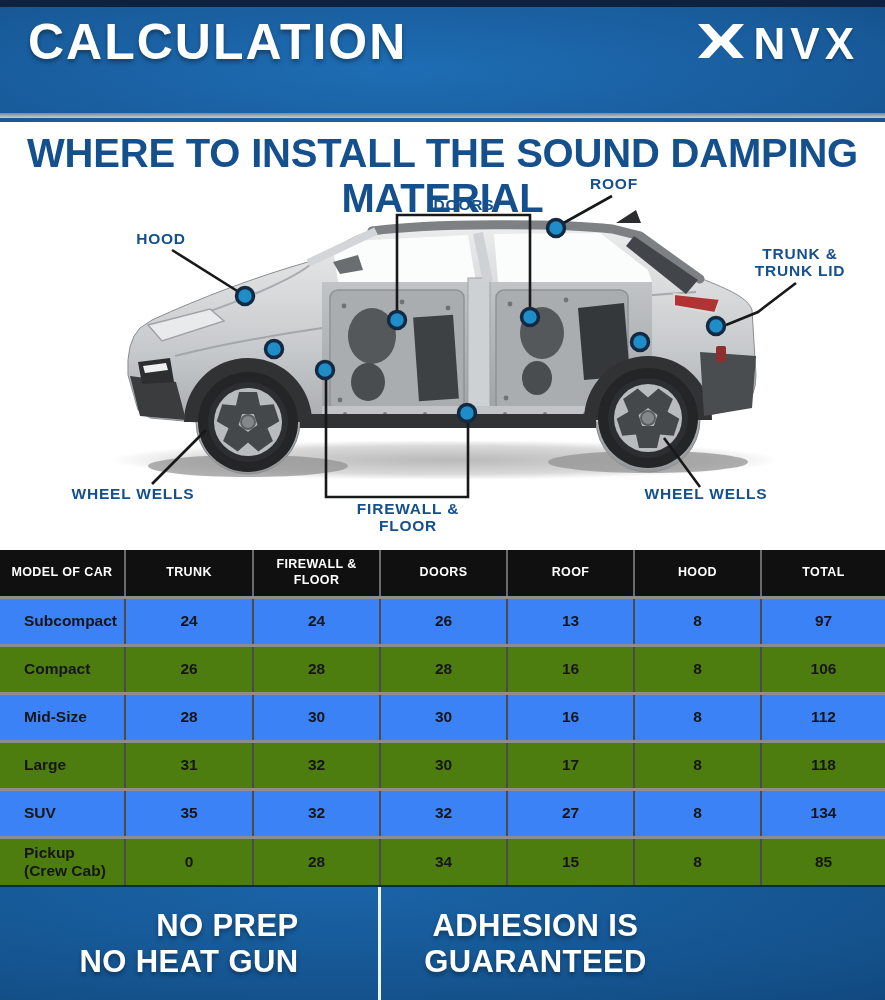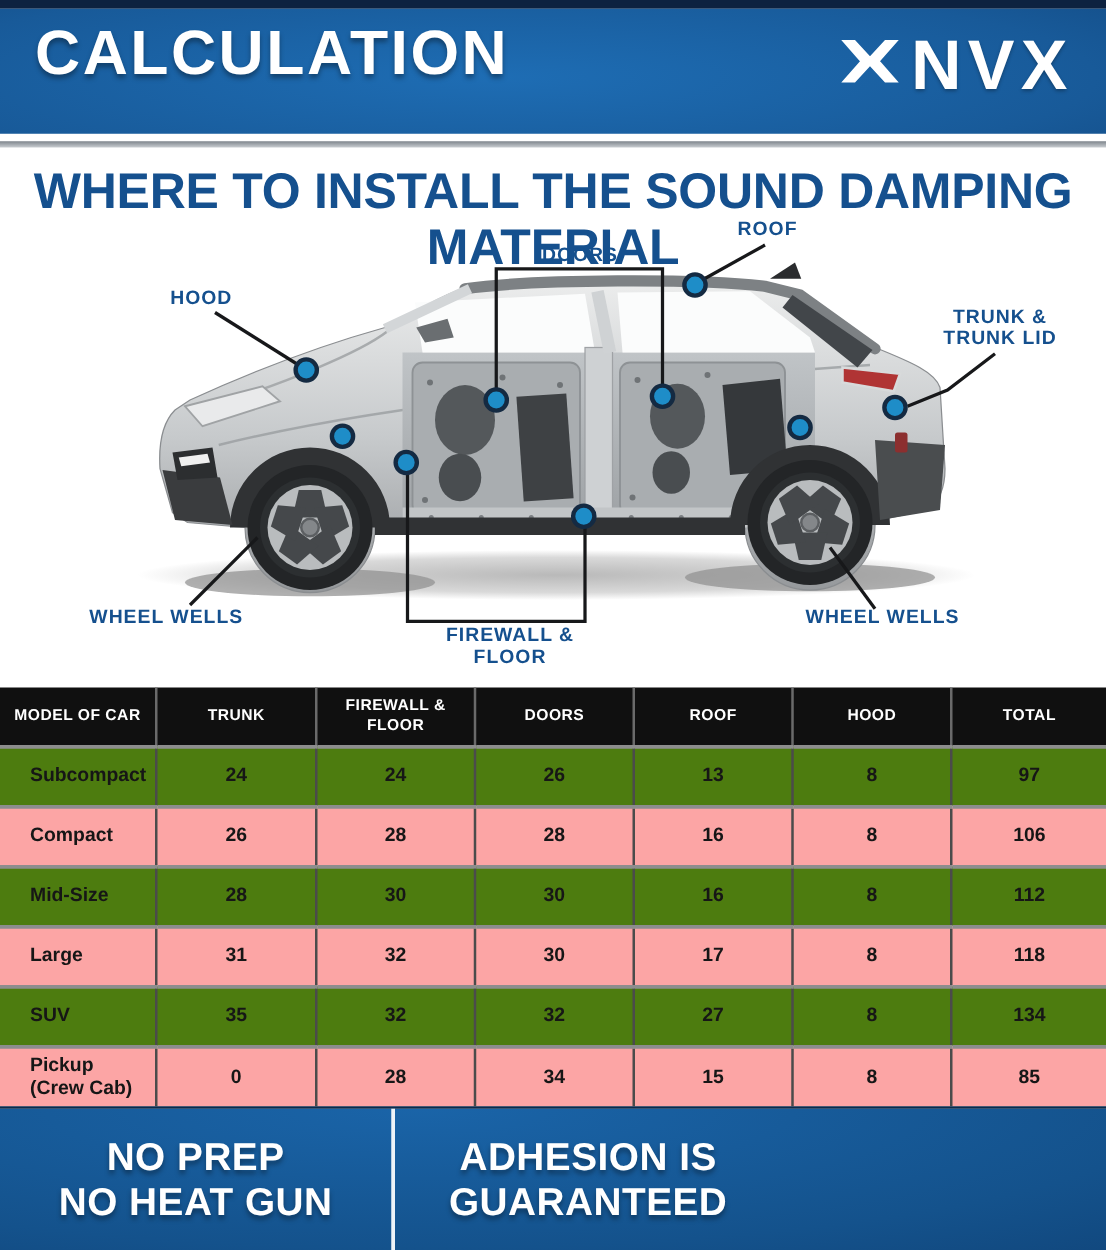--- a/index.html
+++ b/index.html
@@ -1,30 +1,30 @@
 <!DOCTYPE html>
 <html><head>
 <meta charset="utf-8">
 <style>
   * { margin:0; padding:0; box-sizing:border-box; }
   html,body { width:885px; height:1000px; background:#fff; font-family:"Liberation Sans", sans-serif; }
   #page { position:relative; width:885px; height:1000px; overflow:hidden; background:#fff; }
 
   
   #top-strip { position:absolute; left:0; top:0; width:885px; height:7px; background:#0d2240; }
-  #header { position:absolute; left:0; top:7px; width:885px; height:100px;
+  #header { position:absolute; left:0; top:7px; width:885px; height:115px;
     background: radial-gradient(ellipse 120% 170% at 45% 55%, #1e6db4 0%, #185a99 45%, #104övern 80%, #0c3765 100%);
     background: radial-gradient(ellipse 120% 170% at 45% 55%, #1e6db4 0%, #185a99 45%, #0f4278 80%, #0c3462 100%);
   }
   #header-title { position:absolute; left:28px; top:6px; color:#fff; font-size:50px; font-weight:900;
     letter-spacing:2px; text-shadow:0 3px 4px rgba(0,0,0,.35); }
   #header-subtitle { position:absolute; left:30px; top:66px; color:#fff; font-size:25px; font-weight:800;
     letter-spacing:2.2px; text-shadow:0 2px 3px rgba(0,0,0,.3); white-space:nowrap; }
   #brand { position:absolute; right:26px; top:12px; display:flex; align-items:center; gap:8px;
-    color:#fff; font-size:56px; font-weight:800; letter-spacing:5px; text-shadow:0 2px 3px rgba(0,0,0,.3); }
+    color:#fff; font-size:44px; font-weight:800; letter-spacing:5px; text-shadow:0 2px 3px rgba(0,0,0,.3); }
   #header-shadow { position:absolute; left:0; top:113px; width:885px; height:5px;
     background:linear-gradient(180deg,#7e858c,#c9cdd1); }
 
   
   #section-title { position:absolute; left:0; top:131px; width:885px; text-align:center;
     color:#15508e; font-size:40px; font-weight:900; letter-spacing:-0.2px; }
 
   
   #diagram { position:absolute; left:0; top:170px; width:885px; height:380px; }
   #diagram svg { position:absolute; left:0; top:0; }
@@ -34,32 +34,32 @@
   
   #spec-table { position:absolute; left:0; top:550px; width:885px; height:335px;
     border-collapse:collapse; table-layout:fixed; }
   #spec-table th { background:#101010; color:#fff; font-size:12.5px; font-weight:700; letter-spacing:.4px;
     height:47px; text-align:center; vertical-align:middle; border-right:2px solid #6a6a6a; line-height:1.25; }
   #spec-table th:last-child { border-right:none; }
   #spec-table td { height:48px; font-size:15.5px; font-weight:700; color:#161616; text-align:center;
     vertical-align:middle; border-right:2px solid #4b4b4b; border-top:3px solid #8d8d8d; line-height:1.15; }
   #spec-table td:first-child { text-align:left; padding-left:24px; }
   #spec-table td:last-child { border-right:none; }
-  #spec-table tr.gray td { background:#4d7c0f; }
-  #spec-table tr.white td { background:#fca5a5; }
+  #spec-table tr.gray td { background:#3b82f6; }
+  #spec-table tr.white td { background:#4d7c0f; }
 
   
   #footer { position:absolute; left:0; top:885px; width:885px; height:115px; display:flex;
     background: radial-gradient(ellipse 130% 190% at 38% 0%, #1a64a8 0%, #14528c 52%, #0d3a6b 100%);
     border-top:2px solid #0b2b4d; }
   .badge { display:flex; align-items:center; justify-content:center; text-align:center;
     color:#fff; font-size:31px; font-weight:900; letter-spacing:.4px; line-height:1.16;
     text-shadow:0 3px 4px rgba(0,0,0,.35); }
   .badge + .badge { border-left:3px solid #eef3f8; }
-  #badge-1 { width:313px; } #badge-2 { width:224px; } #badge-3 { width:312px; }
+  #badge-1 { width:378px;text-align:right; } #badge-2 { width:224px; } #badge-3 { width:312px; }
 </style>
 </head>
 <body>
 
 <div id="page">
 
   <div id="top-strip"></div>
 
   <div id="header">
     <div id="header-title">CALCULATION</div>

